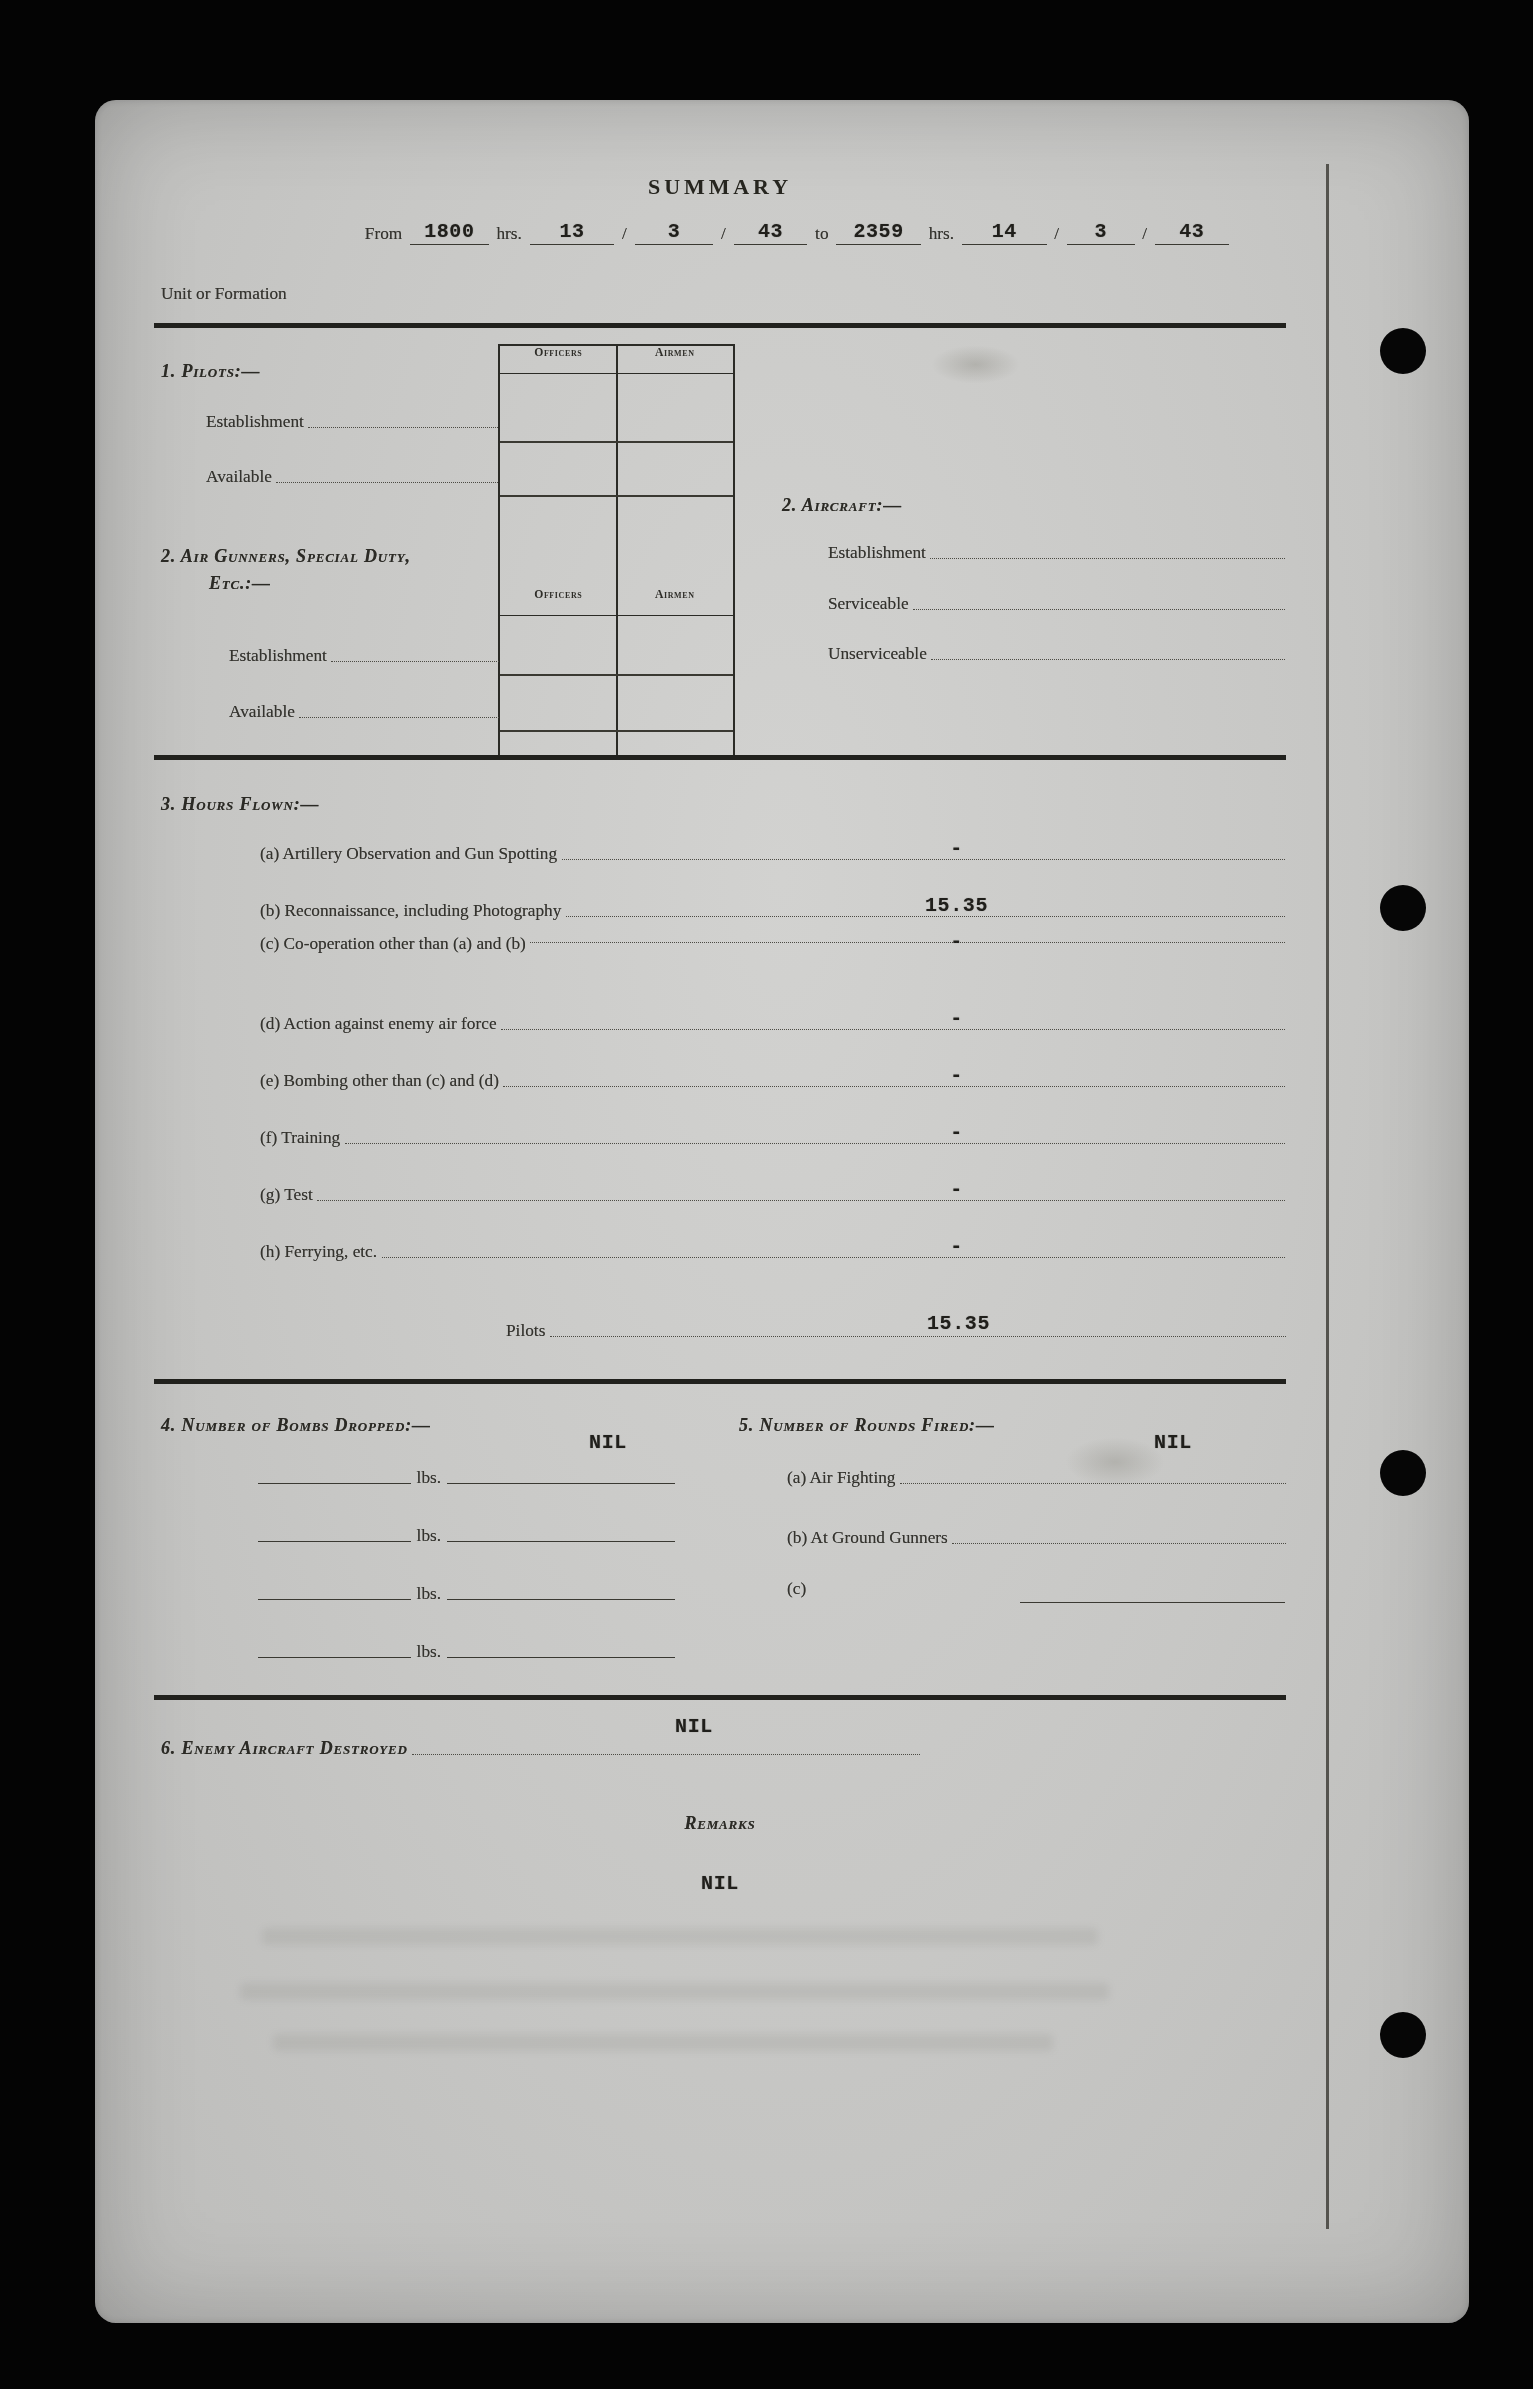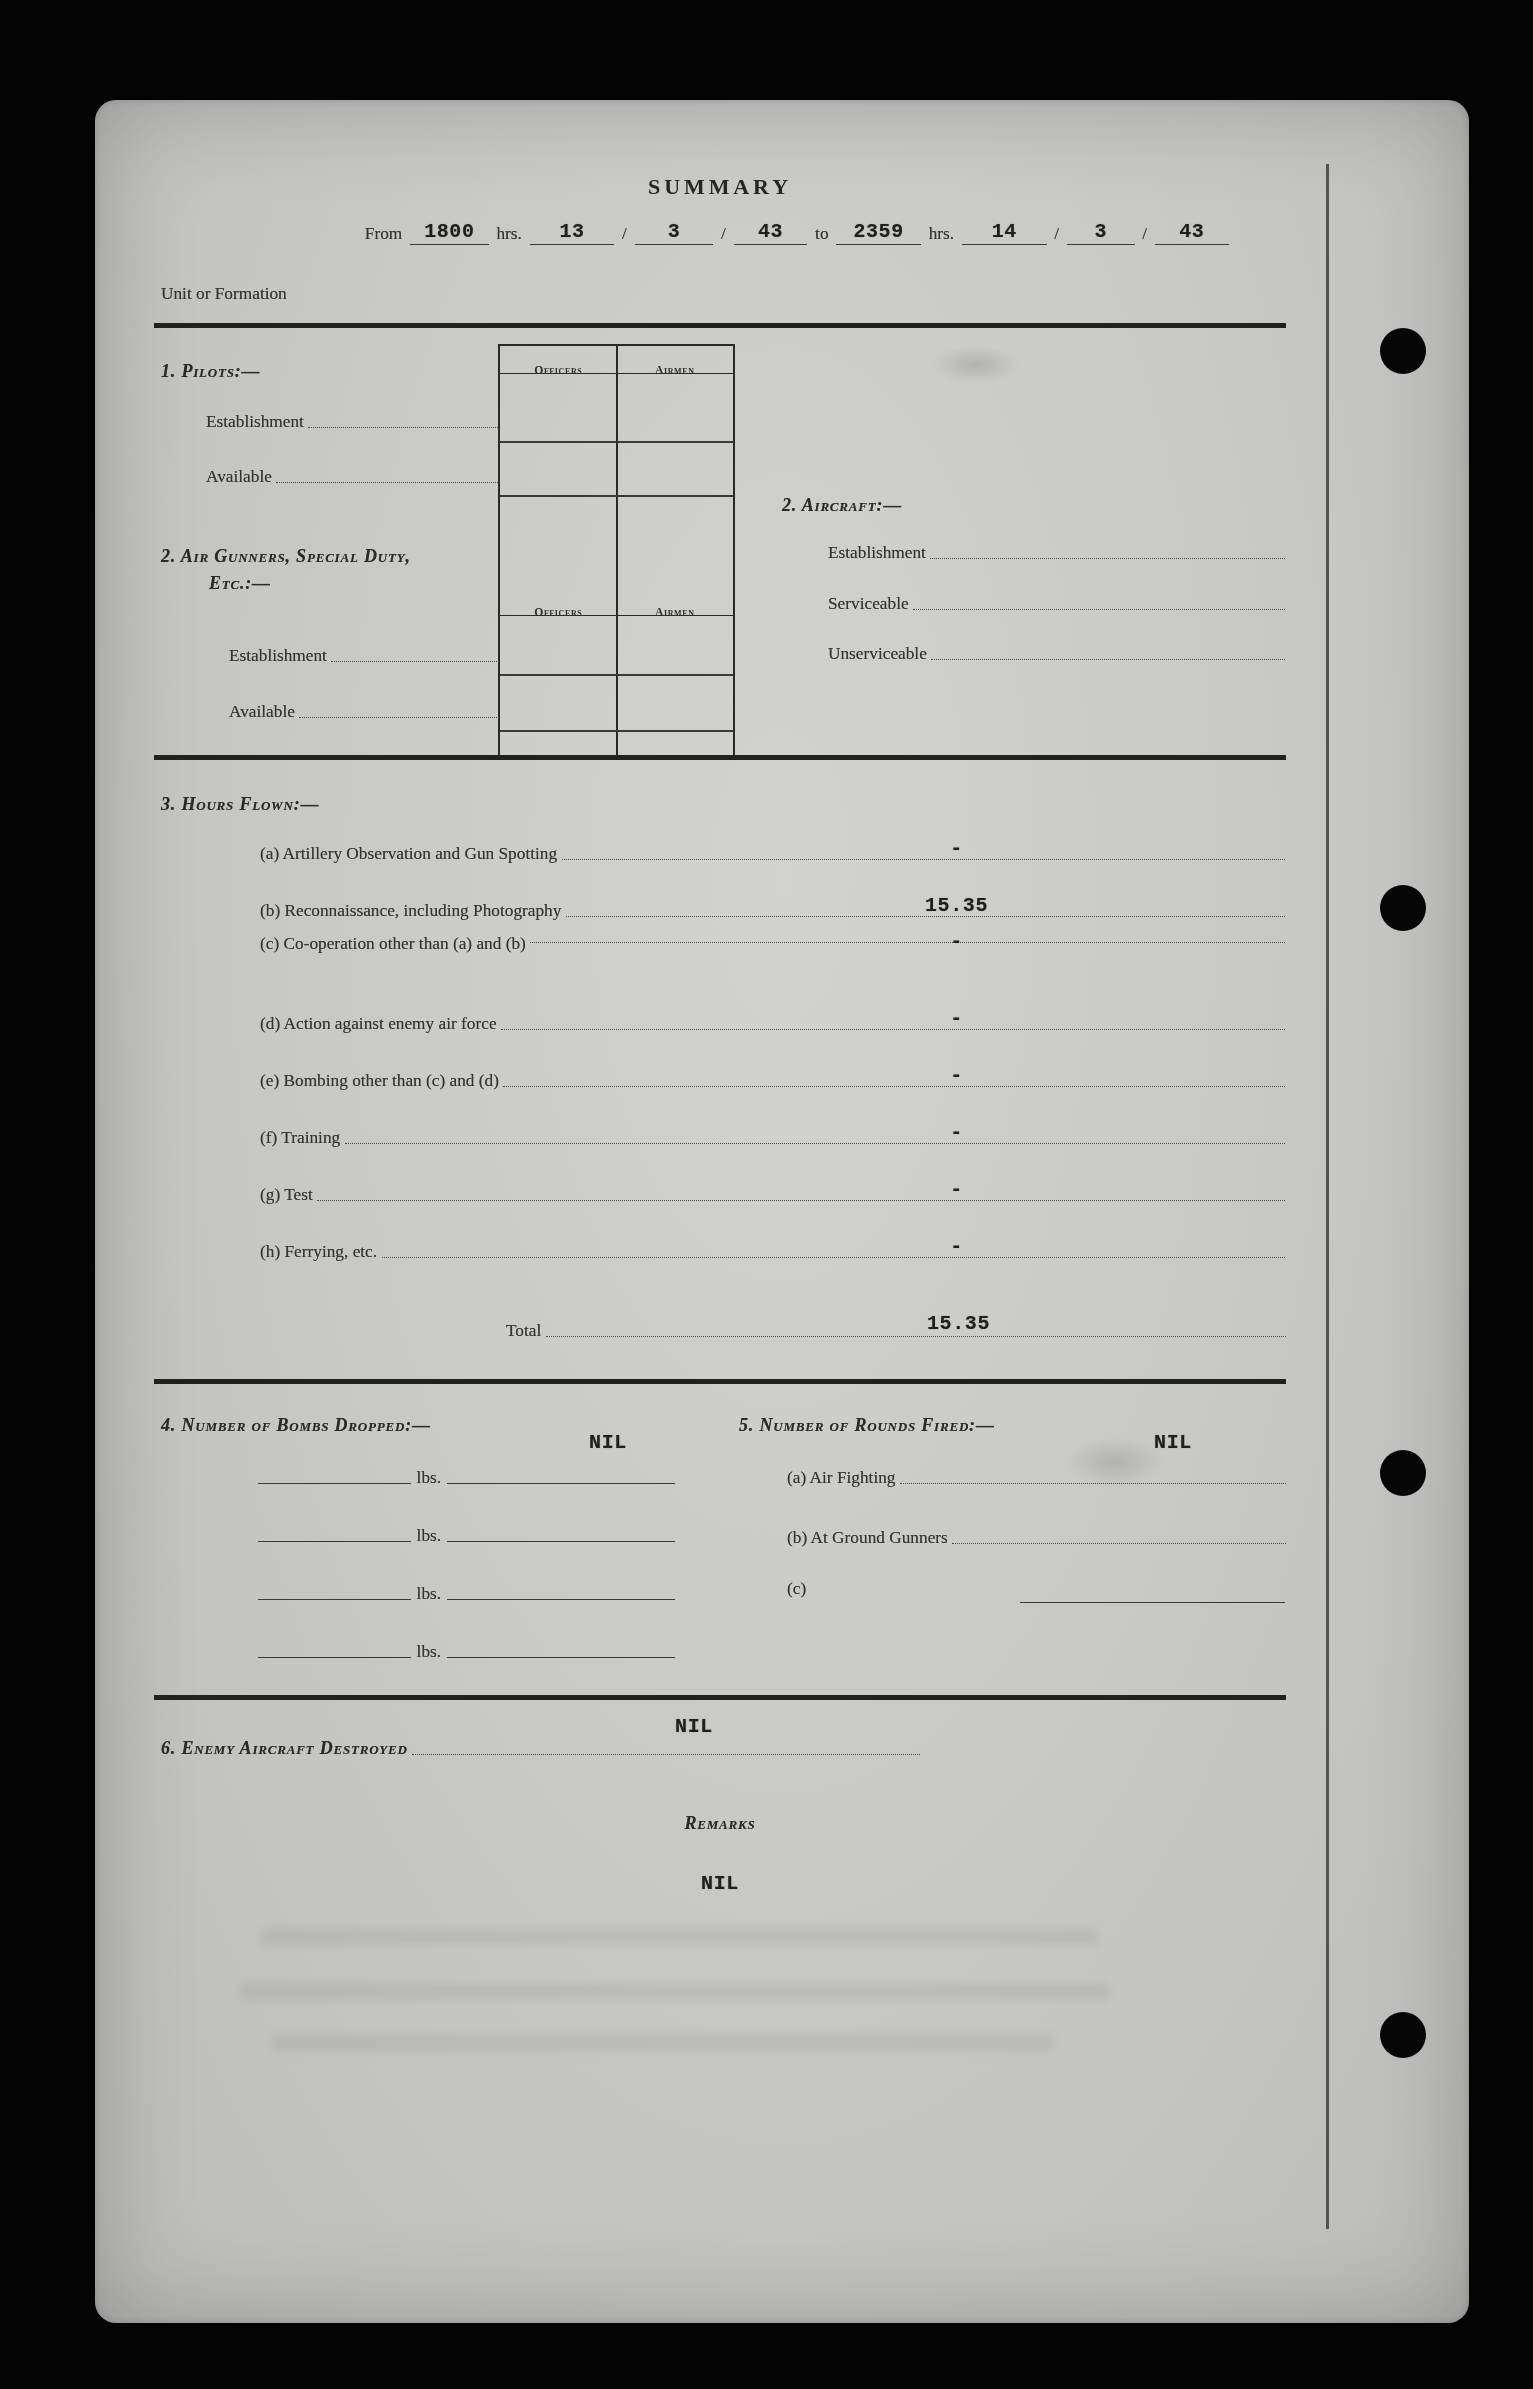--- a/index.html
+++ b/index.html
@@ -47,21 +47,21 @@
   .blank .type{position:relative;top:-1.1px;}
   .b130{min-width:72px;}.b140{min-width:78px;}.b120{min-width:67px;}.b110{min-width:61px;}
 
   .unitrow{position:absolute;left:66px;top:184px;width:1124px;display:flex;align-items:flex-end;}
   .unitline{flex:1;border-bottom:1.7px solid #3a3932;padding:0 0 1.1px 92px;margin-left:5.6px;}
 
   .tbl{position:absolute;left:403px;top:244px;width:237px;height:411px;
        border-left:2.2px solid #2b2b26;border-right:2.2px solid #2b2b26;border-top:2.2px solid #2b2b26;box-sizing:border-box;}
   .tbl-mid{position:absolute;left:116px;top:0;width:2.2px;height:100%;background:#2b2b26;}
   .tbl-head{position:absolute;left:0;width:100%;height:27px;display:flex;border-bottom:1.7px solid #2b2b26;}
-  .tbl-head span{flex:1;text-align:center;font-size:11.7px;font-weight:700;font-variant:small-caps;letter-spacing:0.6px;color:#2e2d28;padding-top:18px;}
+  .tbl-head span{flex:1;text-align:center;font-size:11.7px;font-weight:700;font-variant:small-caps;letter-spacing:0.6px;color:#2e2d28;padding-top:0;}
   .tbl-line{position:absolute;left:0;width:100%;height:1.7px;background:#3a3932;}
 
   .stain{position:absolute;border-radius:50%;pointer-events:none;}
   .smudge{position:absolute;background:rgba(110,108,100,0.12);filter:blur(3.9px);border-radius:5.6px;}
 </style>
 </head>
 <body>
 
 <div class="paper">
 
@@ -189,21 +189,21 @@
     <span class="dotleader"></span>
     <span class="hval type">-</span>
   </div>
   <div class="hrow" style="top:1136px;">
     <span class="form">(h) Ferrying, etc.</span>
     <span class="dotleader"></span>
     <span class="hval type">-</span>
   </div>
 
   <div class="trow">
-    <span class="form">Total</span>
+    <span class="form">Pilots</span>
     <span class="dotleader"></span>
     <span class="tval type">15.35</span>
   </div>
 
   <div class="rule" style="top:1279px;"></div>
 
   <div class="abs sec-heading" style="left:66px;top:1315px;text-align:right;">4. Number of Bombs Dropped:—</div>
   <div class="abs type center" style="left:463px;top:1331px;width:100px;">NIL</div>
   <div class="brow" style="top:1362px;">
     <span class="solidseg"></span>

